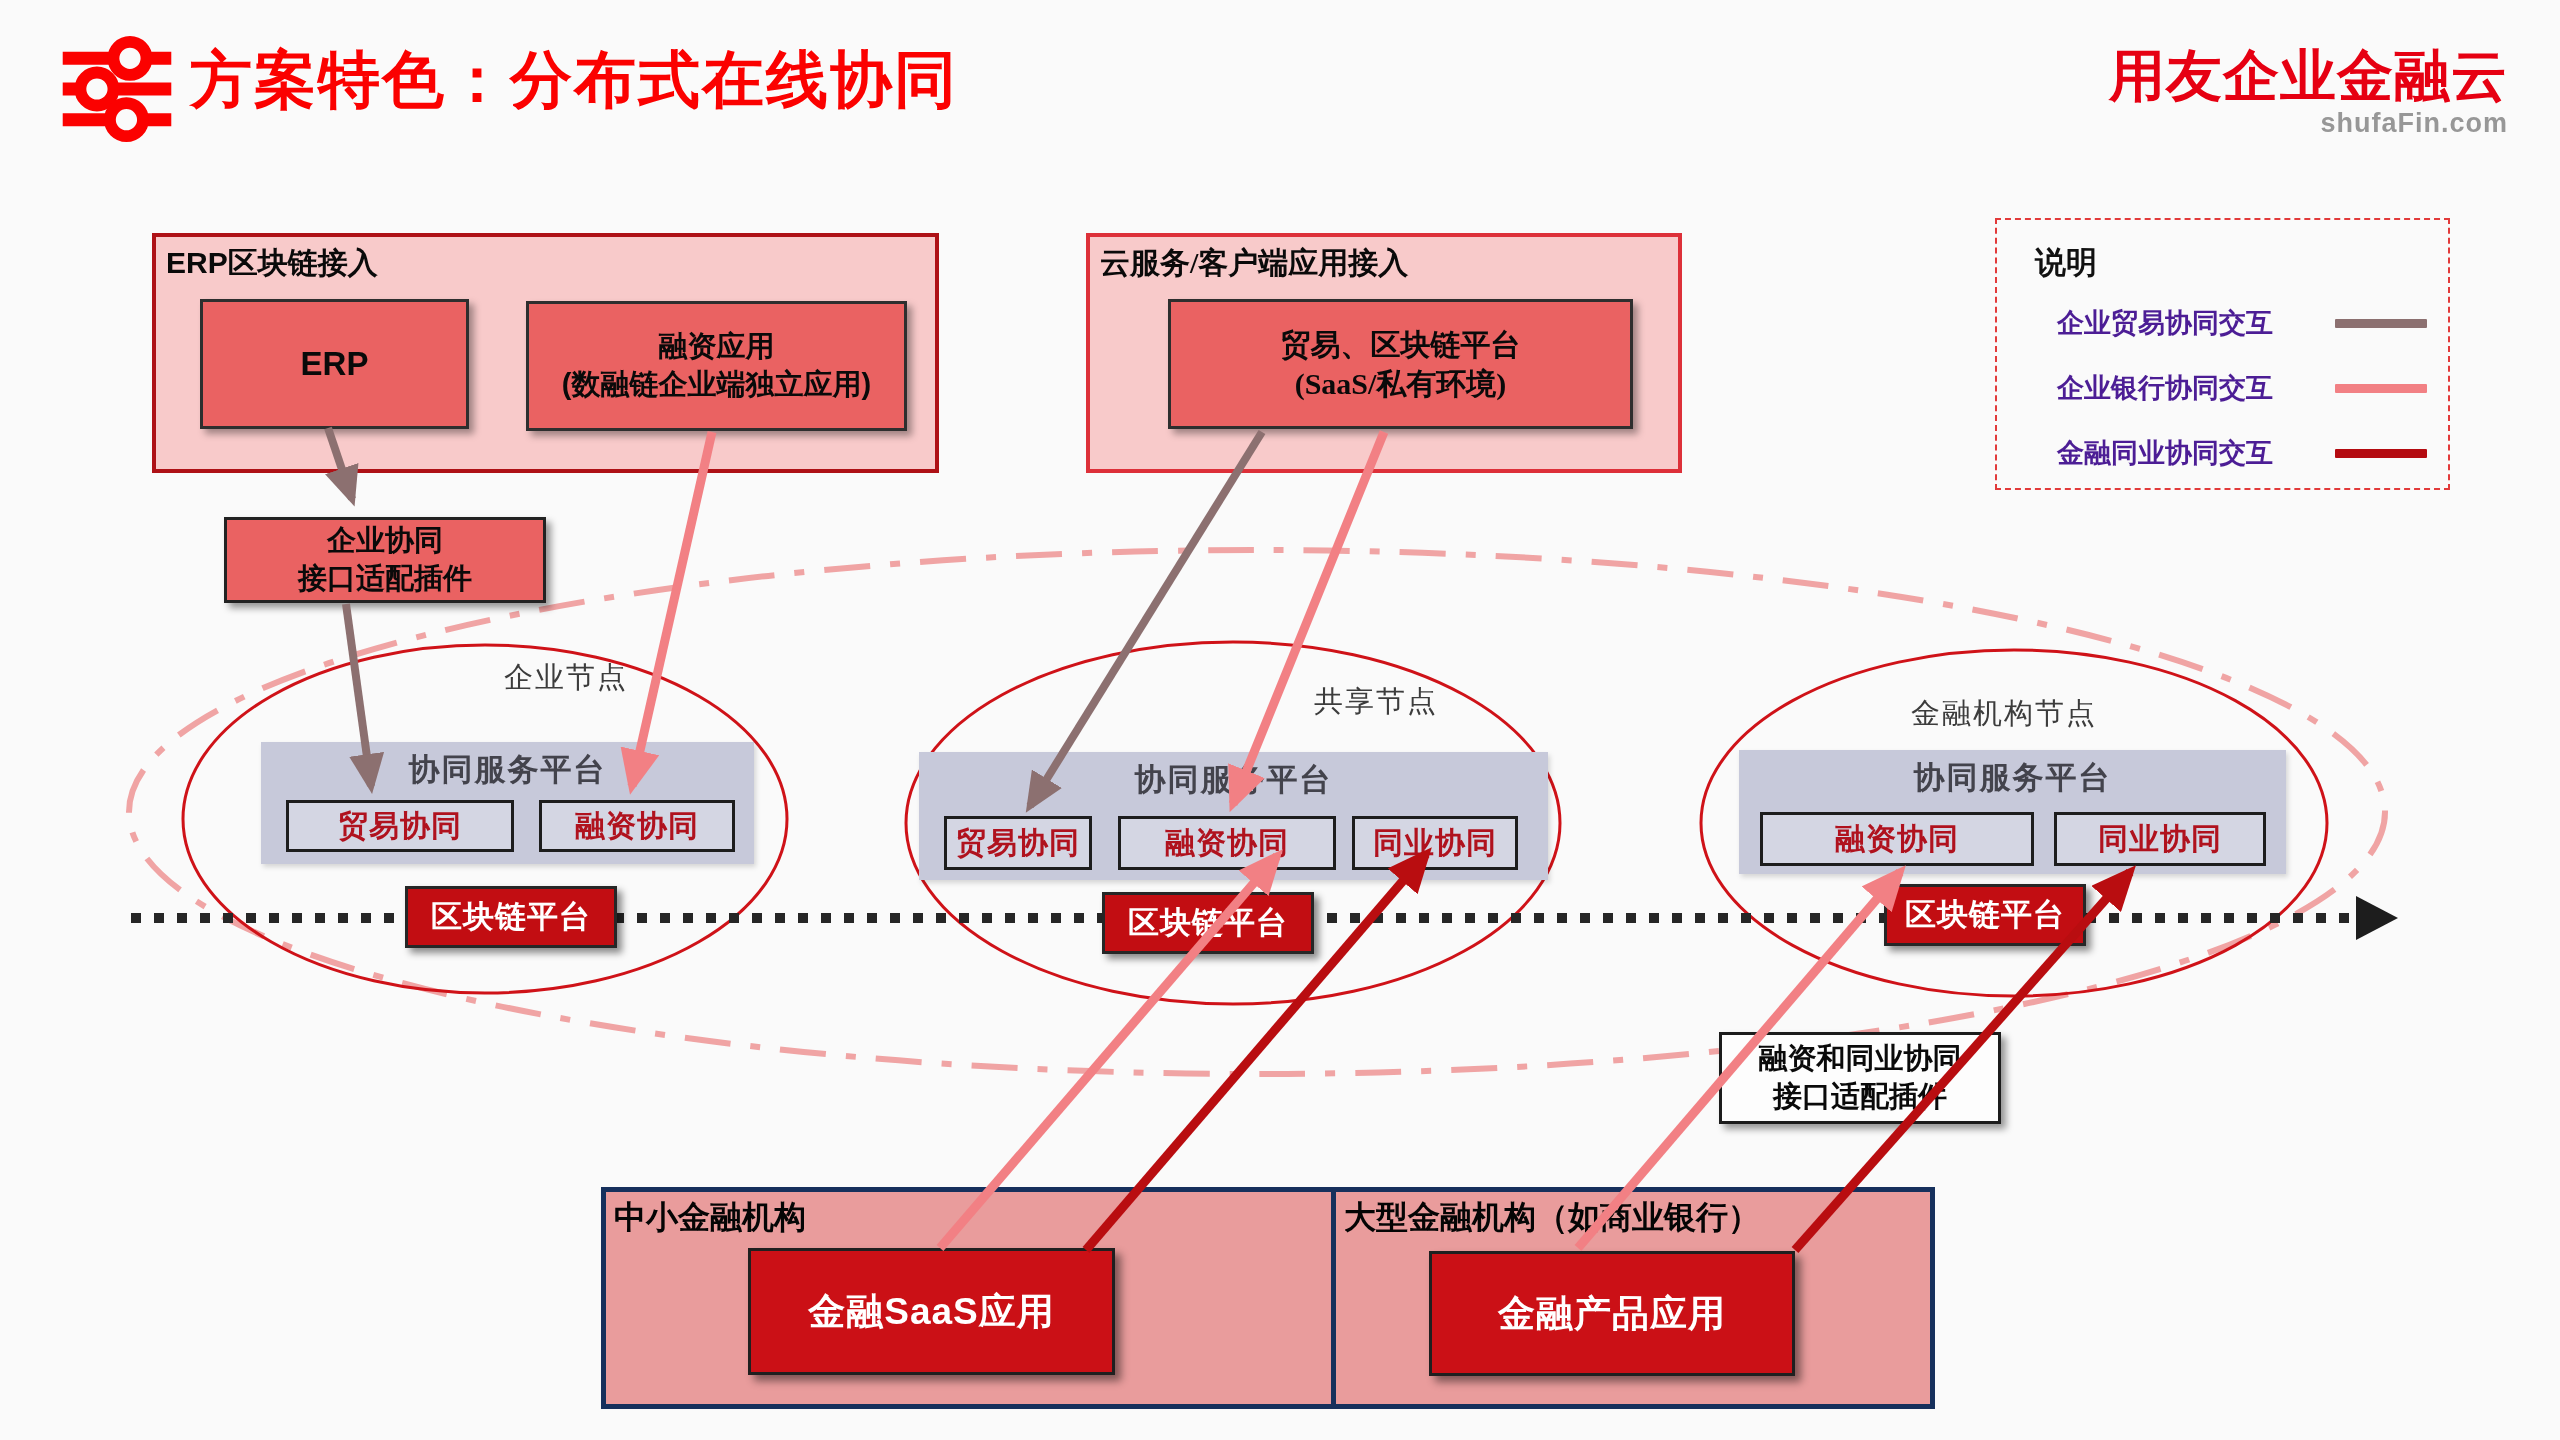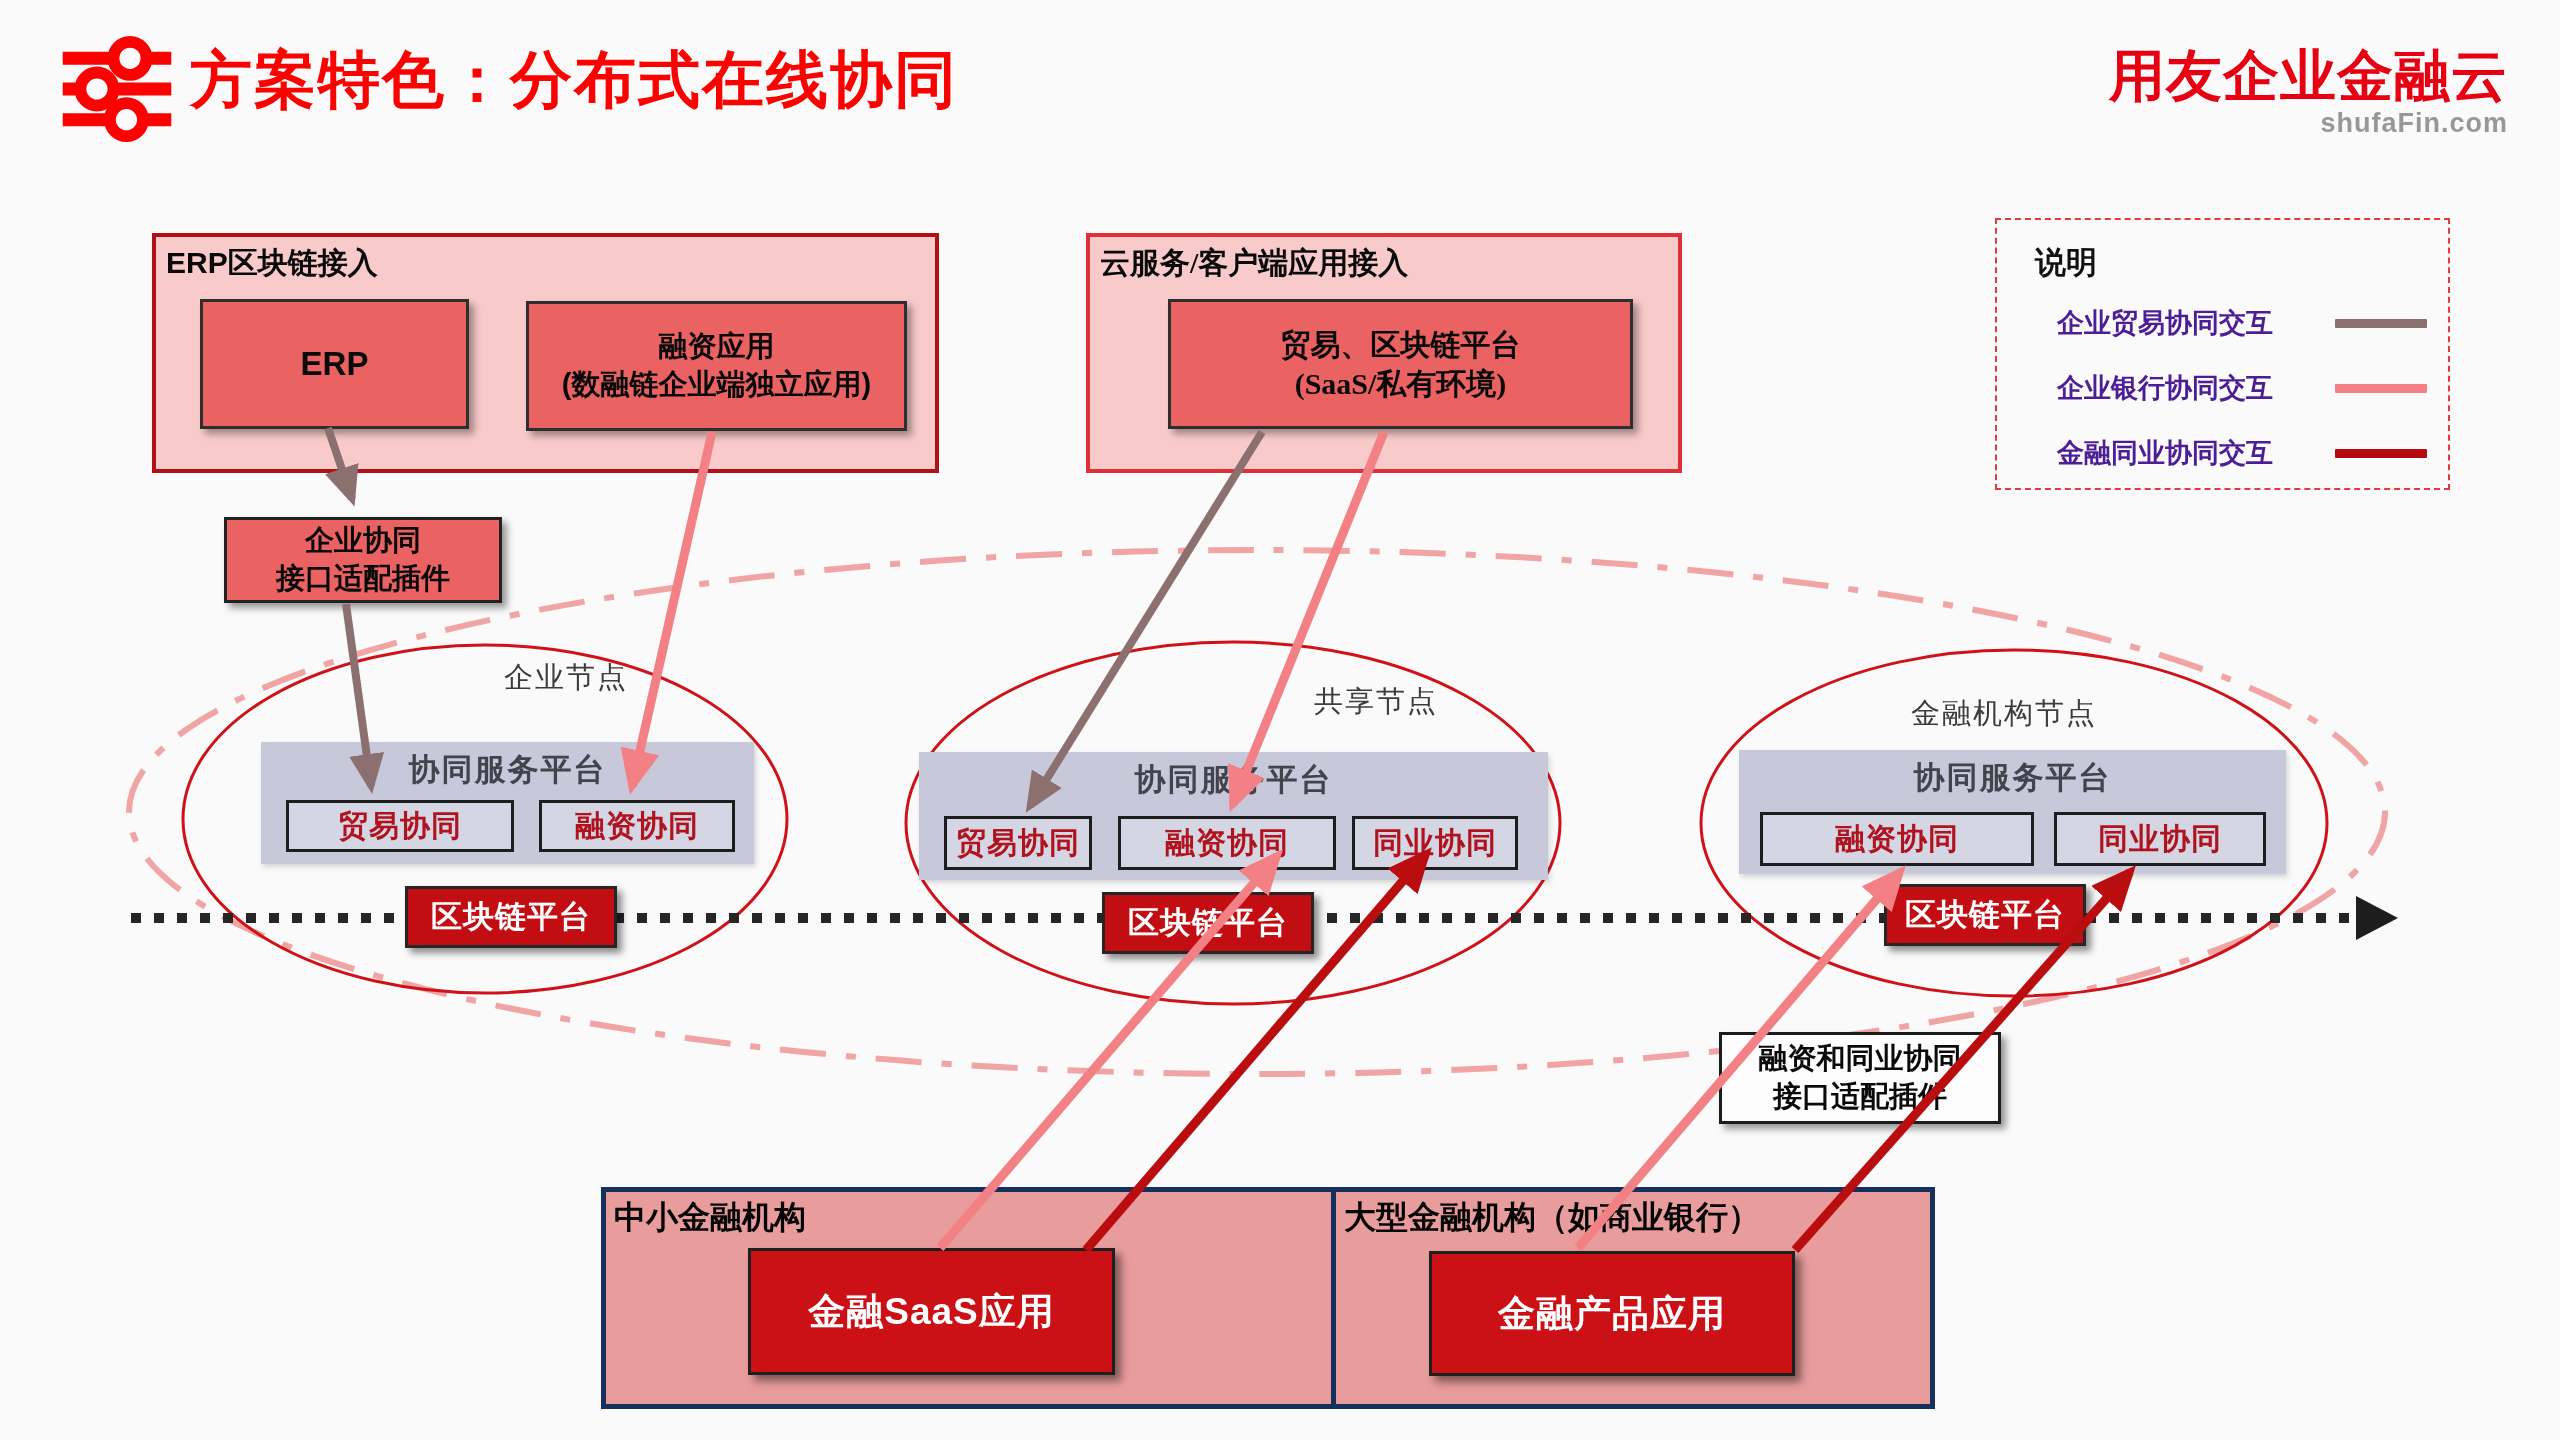--- a/index.html
+++ b/index.html
@@ -47,21 +47,21 @@
   .legend{left:1995px;top:218px;width:455px;height:272px;border:2px dashed #e23a3a;}
   .legend-title{position:absolute;left:38px;top:22px;font-size:31px;font-weight:bold;color:#111;}
   .legend-row{position:absolute;left:60px;width:370px;height:34px;display:flex;align-items:center;justify-content:space-between;}
   .legend-label{font-size:27px;font-weight:bold;color:#4c1d95;}
   .legend-line{width:92px;height:9px;border-radius:1px;}
 
   
   .plugin{background:var(--salmon);border:3px solid #222;box-shadow:5px 5px 7px rgba(0,0,0,.4);
     display:flex;flex-direction:column;align-items:center;justify-content:center;
     font-size:29px;font-weight:bold;color:#0a0a0a;line-height:1.3;text-align:center;}
-  .plugin-ent{left:224px;top:517px;width:278px;height:86px;}
+  .plugin-ent{left:224px;top:517px;width:322px;height:86px;}
   .plugin-fin{left:1719px;top:1032px;width:282px;height:92px;background:#fdfdfd;border-color:#1c1c1c;}
 
   
   .node-label{font-size:29px;color:#3c3c3c;letter-spacing:2px;transform:translateX(-50%);}
   .platform{background:var(--lavender);box-shadow:2px 3px 5px rgba(0,0,0,.15);}
   .platform-label{position:absolute;left:0;right:0;top:7px;text-align:center;font-size:31px;font-weight:bold;color:#43434c;letter-spacing:2px;}
   .module{position:absolute;background:var(--module-fill);border:3px solid #1d1d1d;
     display:flex;align-items:center;justify-content:center;font-size:30px;font-weight:bold;color:var(--module-text);letter-spacing:1px;}
   .blockchain{background:var(--blockchain);border:3px solid #262626;box-shadow:5px 5px 7px rgba(0,0,0,.45);
     display:flex;align-items:center;justify-content:center;color:#fff;font-size:31px;font-weight:bold;letter-spacing:1px;}

